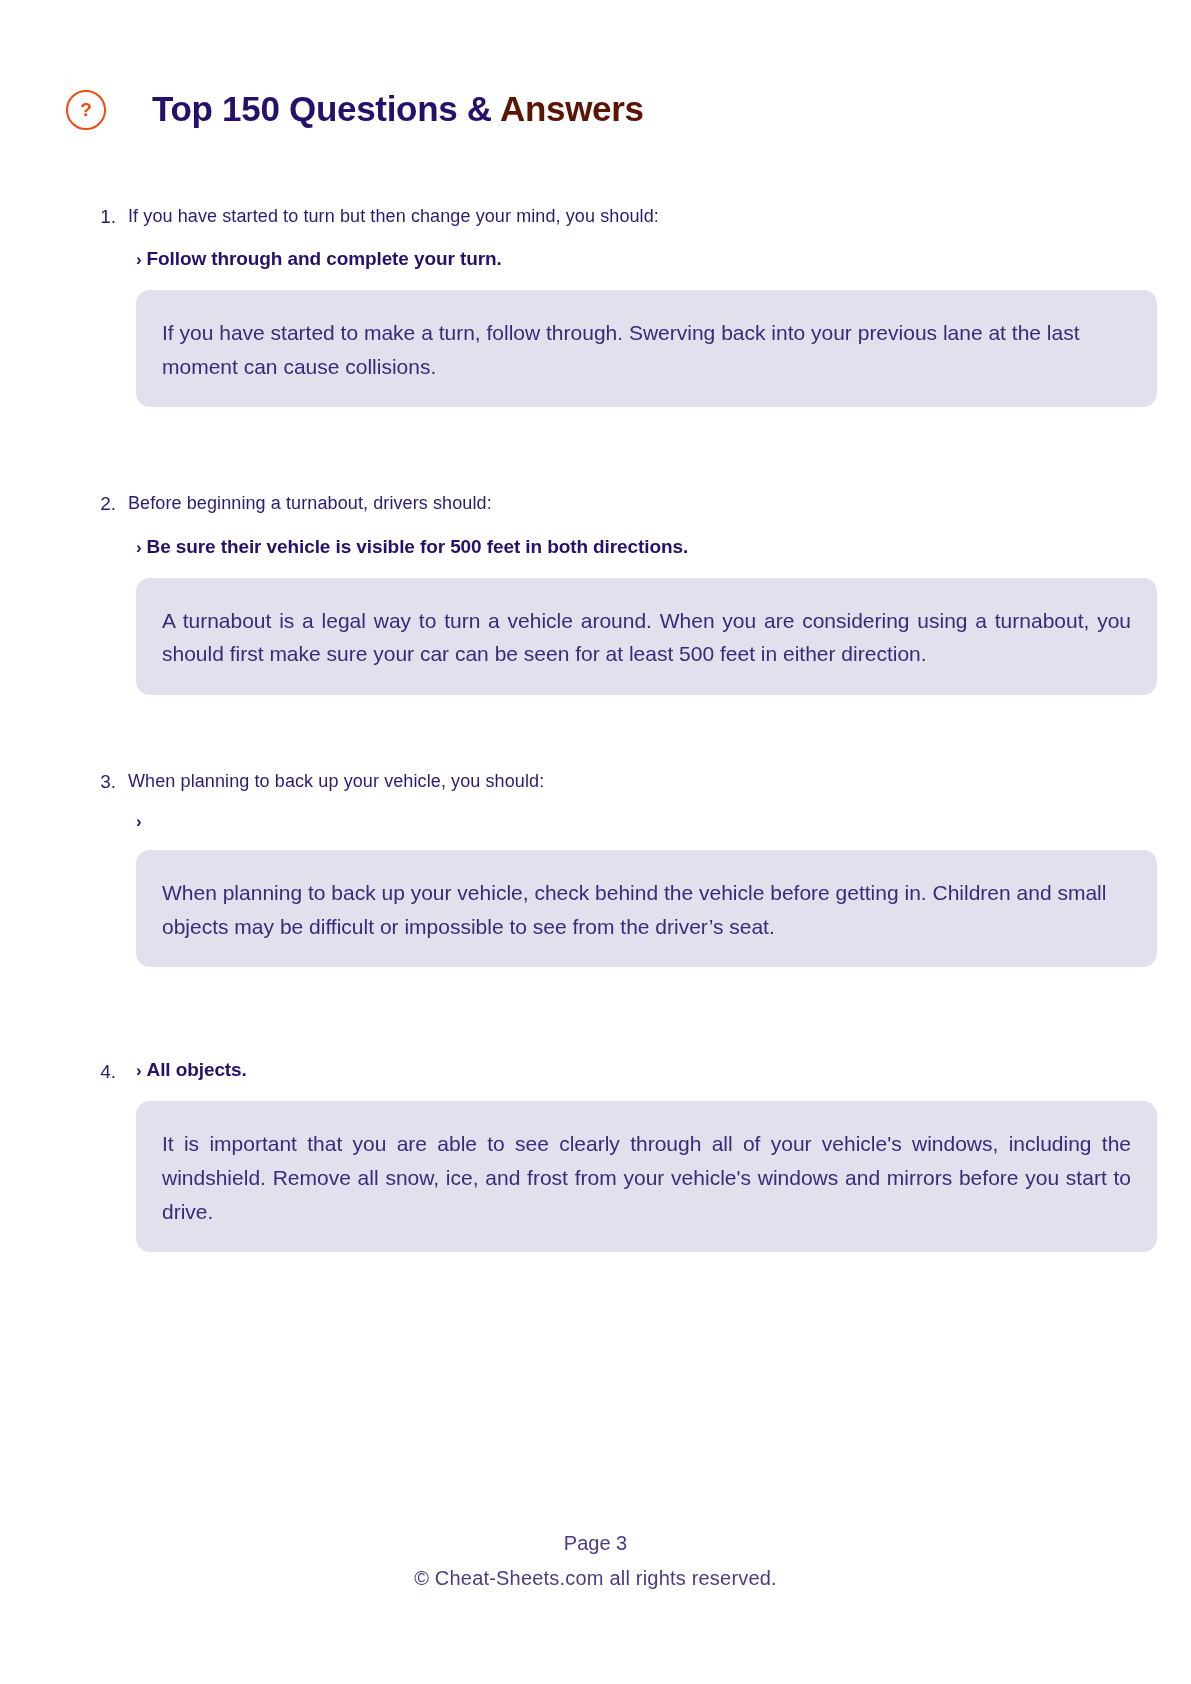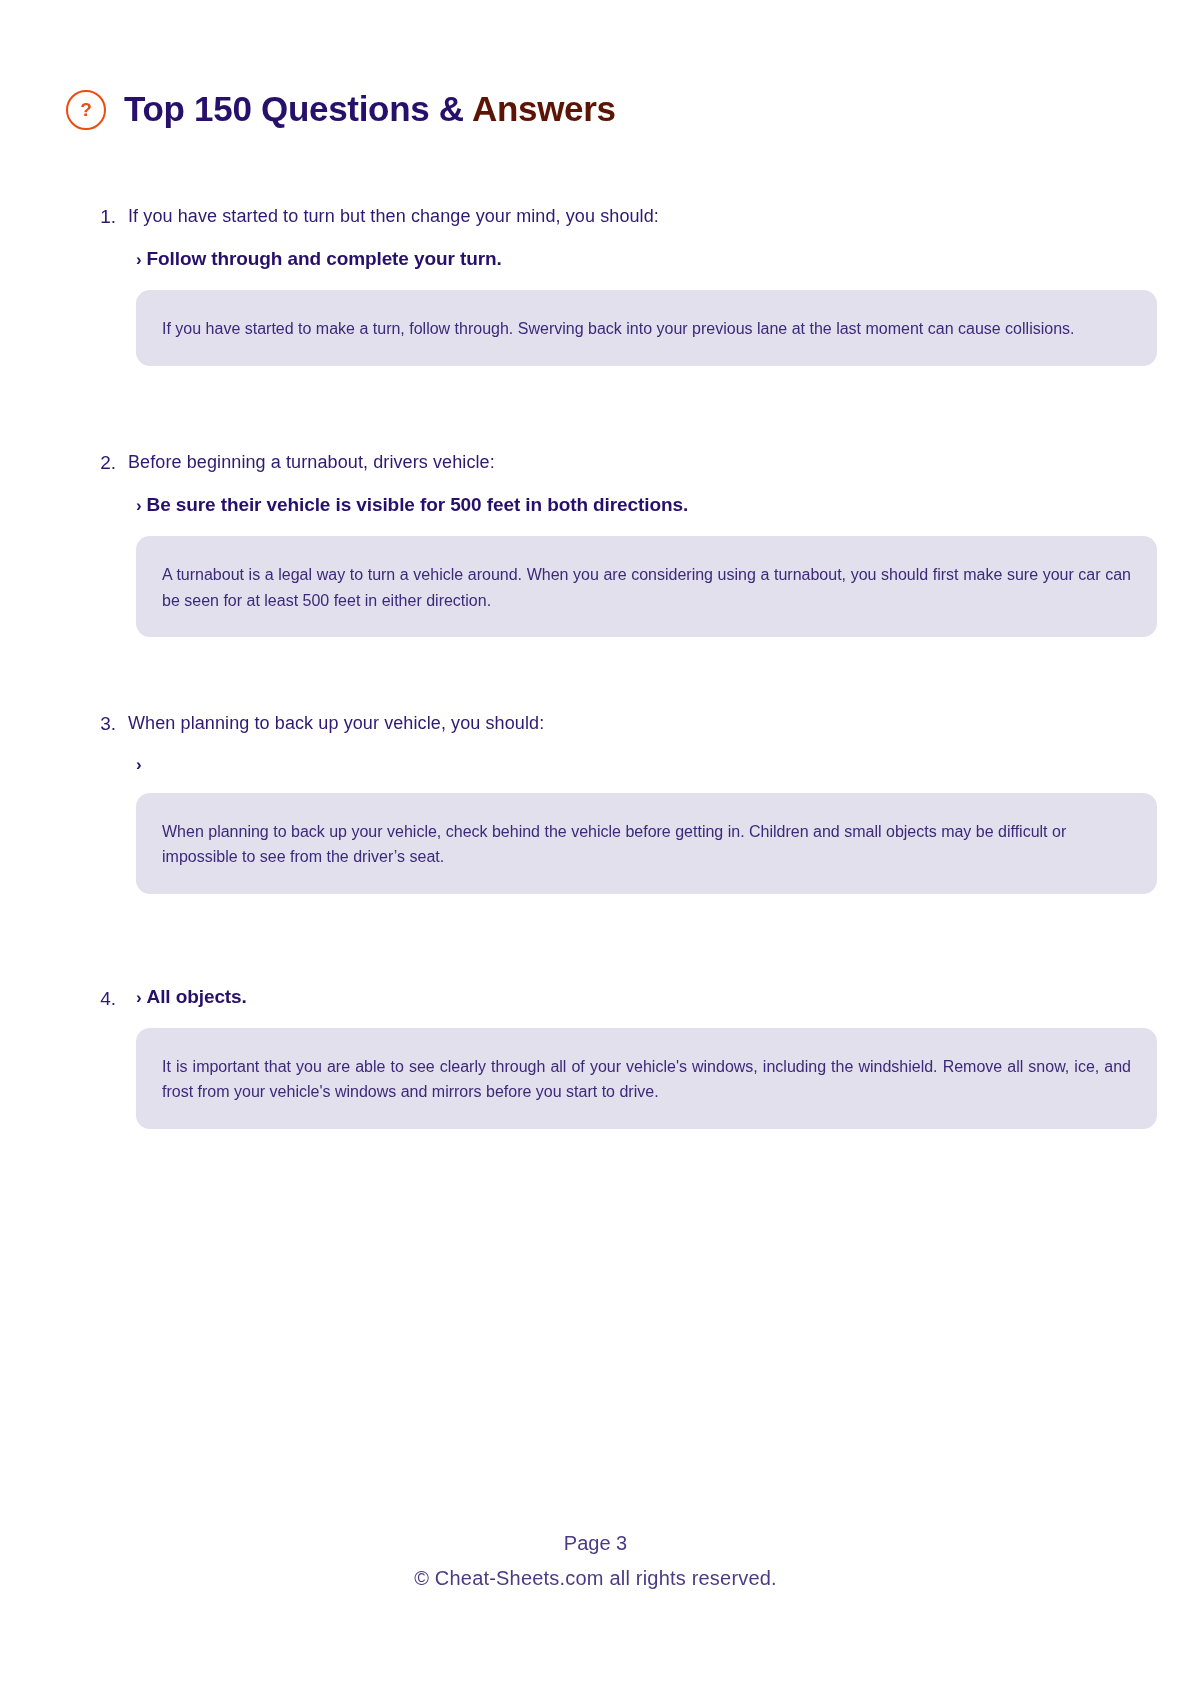--- a/index.html
+++ b/index.html
@@ -43,20 +43,21 @@
     margin-top: 2px;
   }
   .qmark-icon svg { display:block; }
 
   .header-title {
     font-size: 35px;
     font-weight: bold;
     letter-spacing: -0.3px;
     line-height: 1;
     white-space: nowrap;
+    margin-left: 28px;
   }
   .title-part-a { color: #27106B; }
   .title-part-b { color: #5C1405; }
 
   
   .qa-list {
     margin: 0;
     padding: 0;
     list-style: none;
   }
@@ -98,21 +99,21 @@
     color: #27106B;
     line-height: 1;
   }
   .qa-explanation {
     margin-top: 20px;
     margin-left: 8px;
     margin-right: 34px;
     background: #E2E0EC;
     border-radius: 14px;
     padding: 26px 26px 24px 26px;
-    font-size: 16px;
+    font-size: 21px;
     color: #3A2A7A;
     line-height: 1.6;
     text-align: justify;
     box-sizing: border-box;
   }
   .qa-explanation.ragged { text-align: left; }
 
   .gap-1 { height: 84px; }
   .gap-2 { height: 74px; }
   .gap-3 { height: 72px; }
@@ -157,21 +158,21 @@
         <span class="chevron">›</span>
         <span>Follow through and complete your turn.</span>
       </div>
       <div class="qa-explanation ragged">If you have started to make a turn, follow through. Swerving back into your previous lane at the last moment can cause collisions.</div>
     </li>
 
     <div class="gap-1"></div>
 
     <li class="qa-item">
       <span class="qa-number">2.</span>
-      <div class="qa-question">Before beginning a turnabout, drivers vehicle:</div>
+      <div class="qa-question">Before beginning a turnabout, drivers should:</div>
       <div class="qa-answer">
         <span class="chevron">›</span>
         <span>Be sure their vehicle is visible for 500 feet in both directions.</span>
       </div>
       <div class="qa-explanation">A turnabout is a legal way to turn a vehicle around. When you are considering using a turnabout, you should first make sure your car can be seen for at least 500 feet in either direction.</div>
     </li>
 
     <div class="gap-2"></div>
 
     <li class="qa-item">

